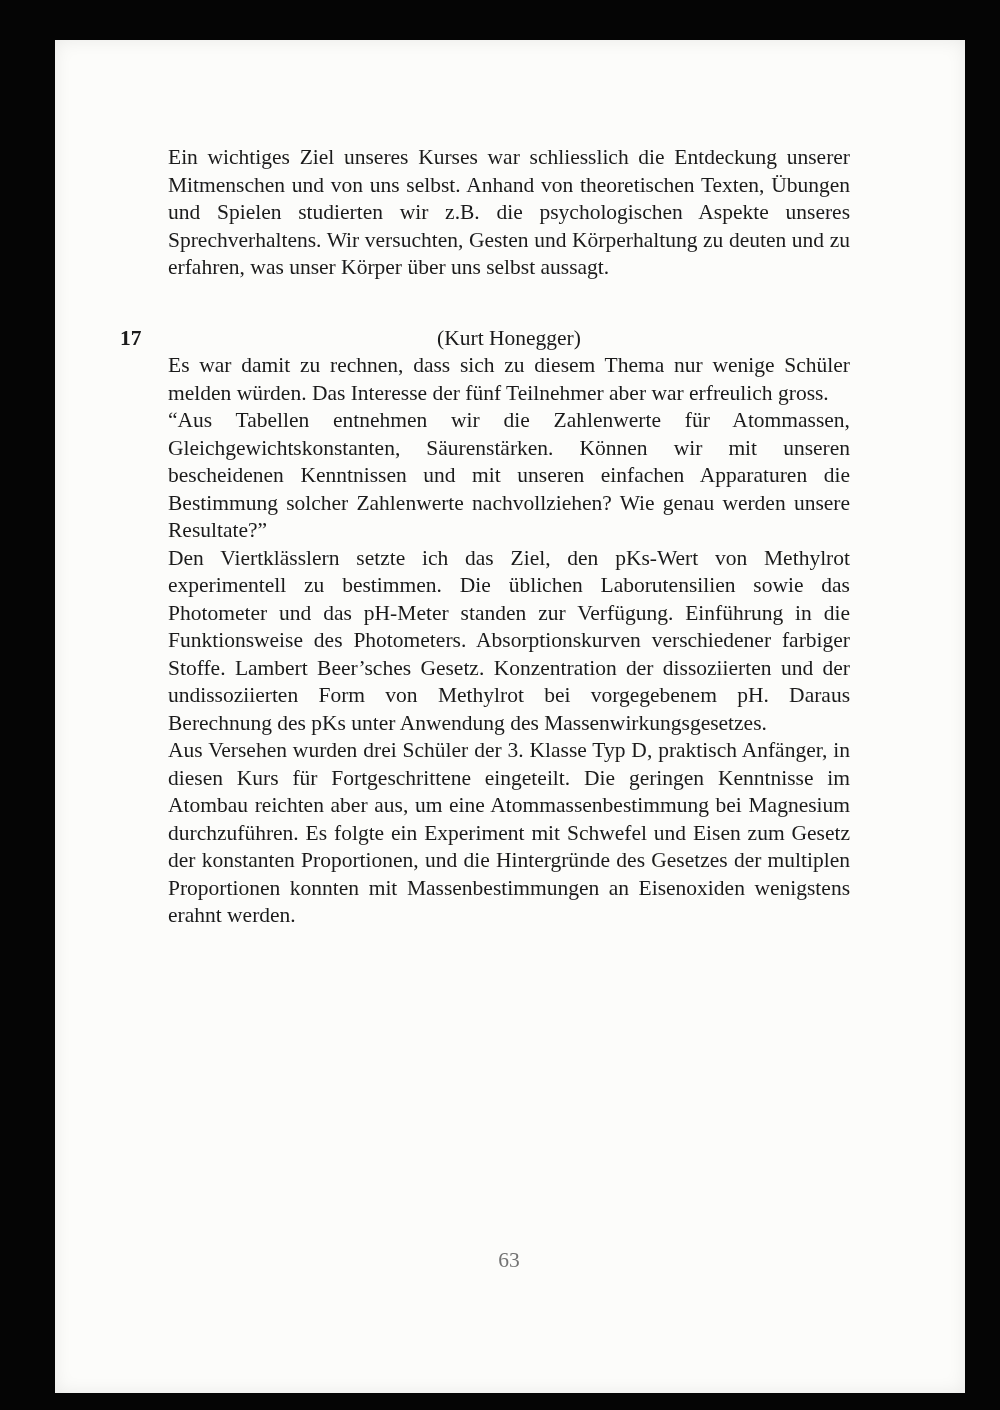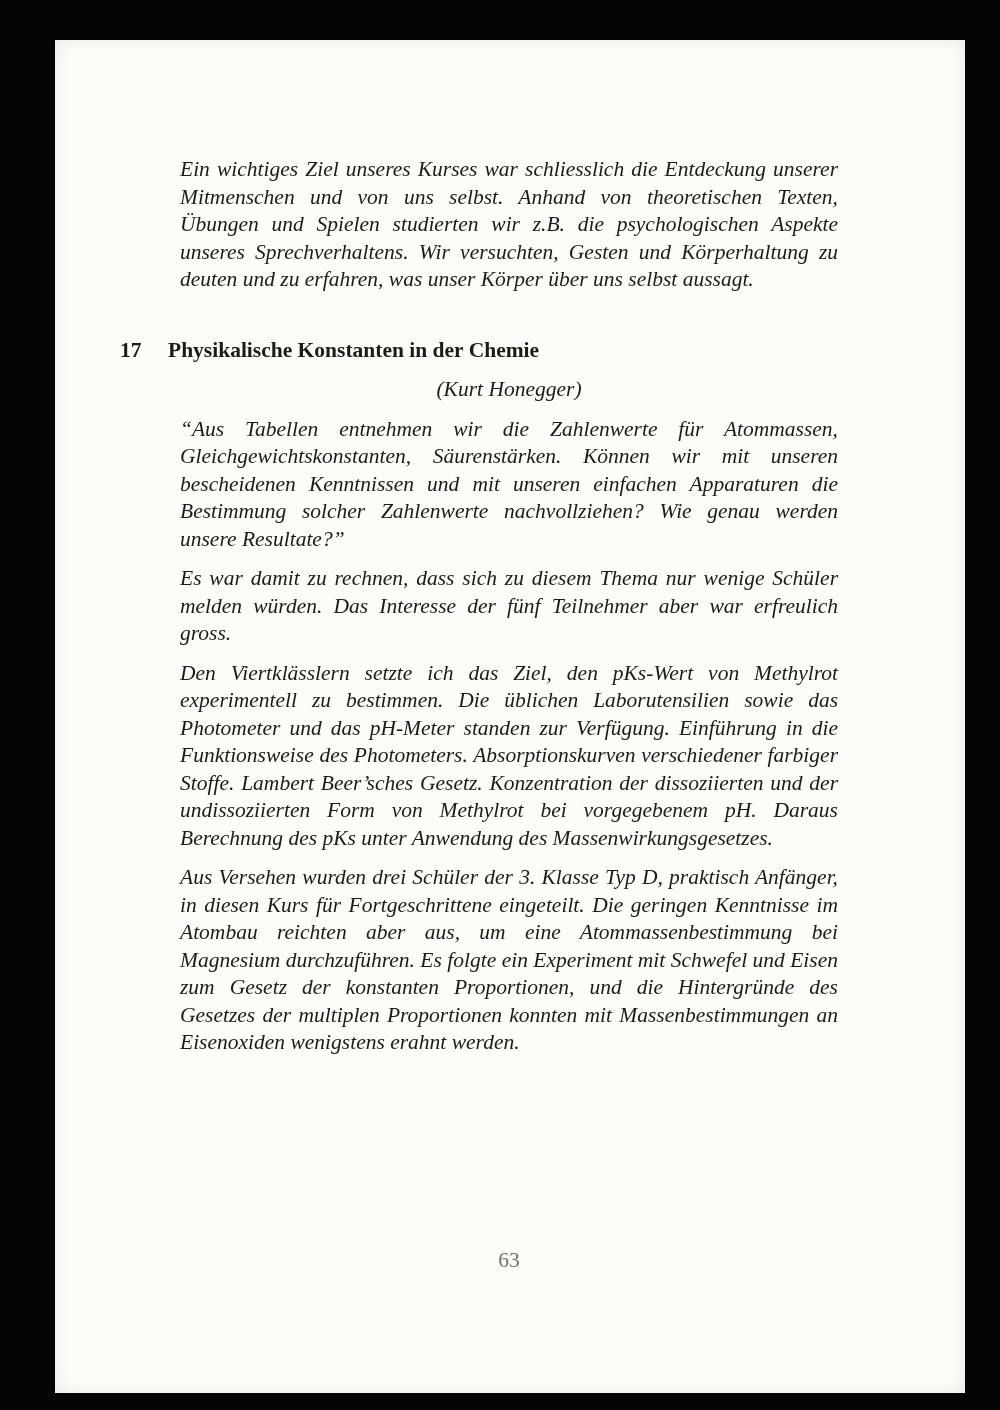--- a/index.html
+++ b/index.html
@@ -32,22 +32,21 @@
     left: 113px;
     top: 104px;
     width: 682px;
     color: #1b1b1b;
     font-size: 21.5px;
     line-height: 27.5px;
     text-align: justify;
   }
 
   .para {
-    margin: 12px;
-    font-style: italic;
+    margin: 0;
   }
 
   .section-heading {
     position: relative;
     margin-top: 43px;
     font-weight: bold;
     text-align: left;
   }
 
   .section-number {
@@ -75,28 +74,27 @@
 
 <div class="scan">
   <div class="page">
 
     <div class="text-block">
 
       <p class="para">Ein wichtiges Ziel unseres Kurses war schliesslich die Entdeckung unserer Mitmenschen und von uns selbst. Anhand von theoretischen Texten, Übungen und Spielen studierten wir z.B. die psychologischen Aspekte unseres Sprechverhaltens. Wir versuchten, Gesten und Körperhaltung zu deuten und zu erfahren, was unser Körper über uns selbst aussagt.</p>
 
       <div class="section-heading">
         <span class="section-number">17</span>
-        <span class="section-title">Physikalische Konstanten in der Chemie</span>
       </div>
 
       <p class="para author">(Kurt Honegger)</p>
 
+      <p class="para">Es war damit zu rechnen, dass sich zu diesem Thema nur wenige Schüler melden würden. Das Interesse der fünf Teilnehmer aber war erfreulich gross.</p>
+
       <p class="para">“Aus Tabellen entnehmen wir die Zahlenwerte für Atommassen, Gleichgewichtskonstanten, Säurenstärken. Können wir mit unseren bescheidenen Kenntnissen und mit unseren einfachen Apparaturen die Bestimmung solcher Zahlenwerte nachvollziehen? Wie genau werden unsere Resultate?”</p>
-
-      <p class="para">Es war damit zu rechnen, dass sich zu diesem Thema nur wenige Schüler melden würden. Das Interesse der fünf Teilnehmer aber war erfreulich gross.</p>
 
       <p class="para">Den Viertklässlern setzte ich das Ziel, den pKs-Wert von Methylrot experimentell zu bestimmen. Die üblichen Laborutensilien sowie das Photometer und das pH-Meter standen zur Verfügung. Einführung in die Funktionsweise des Photometers. Absorptionskurven verschiedener farbiger Stoffe. Lambert Beer’sches Gesetz. Konzentration der dissoziierten und der undissoziierten Form von Methylrot bei vorgegebenem pH. Daraus Berechnung des pKs unter Anwendung des Massenwirkungsgesetzes.</p>
 
       <p class="para">Aus Versehen wurden drei Schüler der 3. Klasse Typ D, praktisch Anfänger, in diesen Kurs für Fortgeschrittene eingeteilt. Die geringen Kenntnisse im Atombau reichten aber aus, um eine Atommassenbestimmung bei Magnesium durchzuführen. Es folgte ein Experiment mit Schwefel und Eisen zum Gesetz der konstanten Proportionen, und die Hintergründe des Gesetzes der multiplen Proportionen konnten mit Massenbestimmungen an Eisenoxiden wenigstens erahnt werden.</p>
 
     </div>
 
     <div class="page-number">63</div>
 
   </div>

